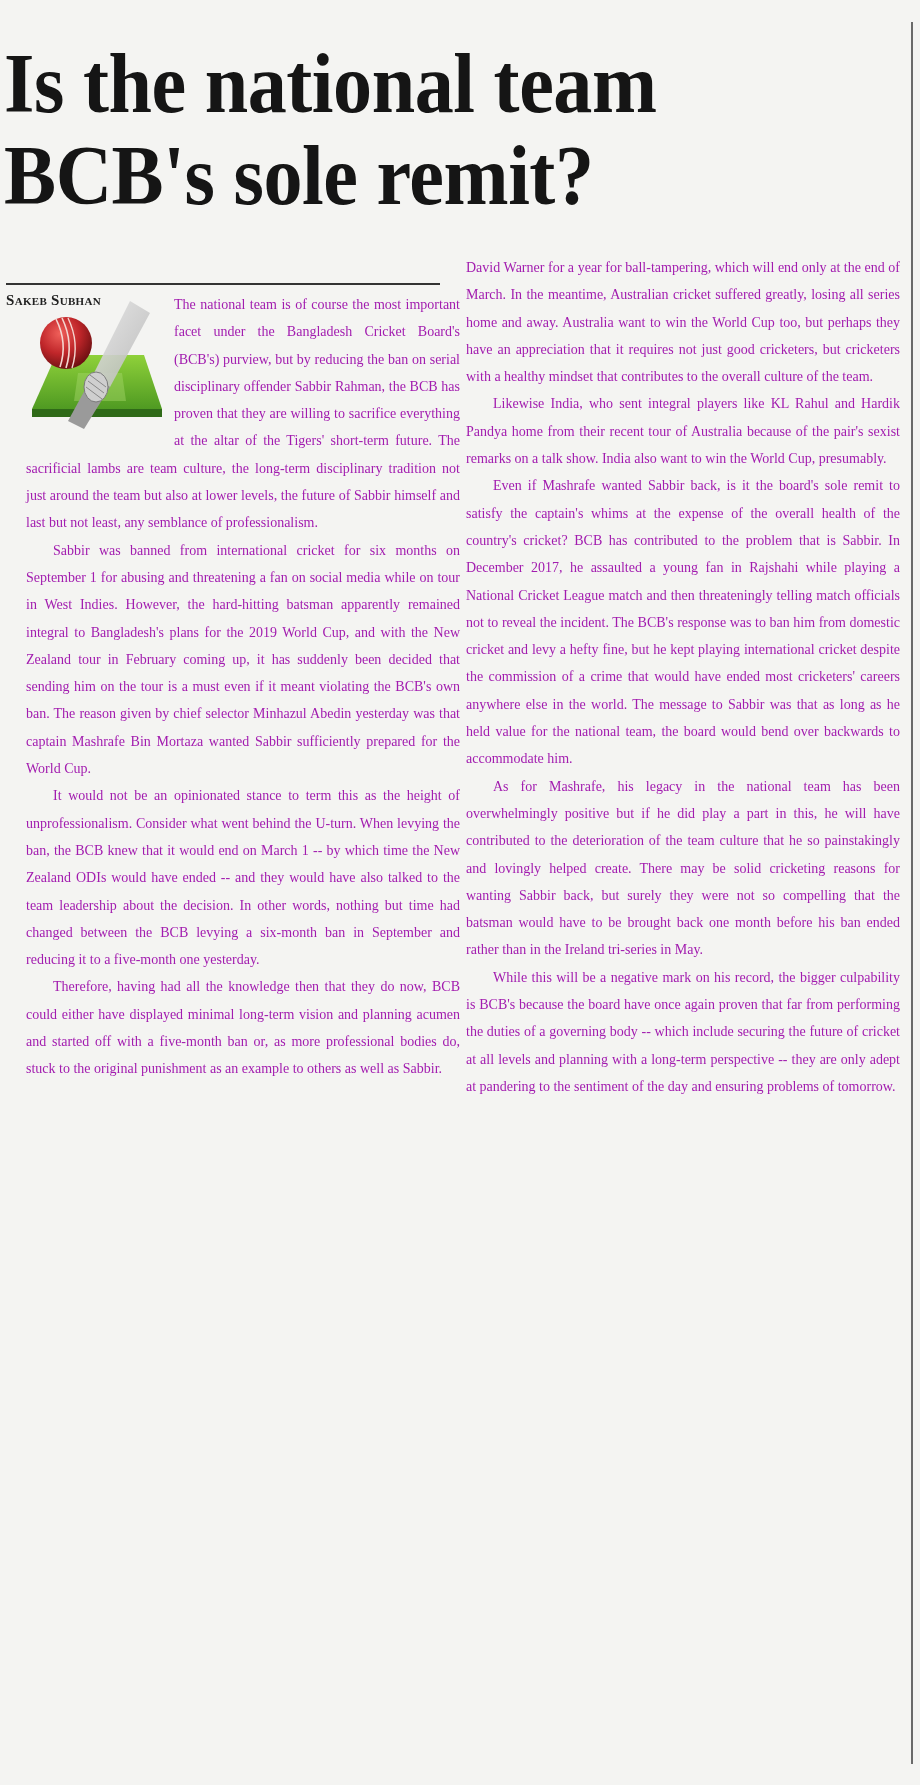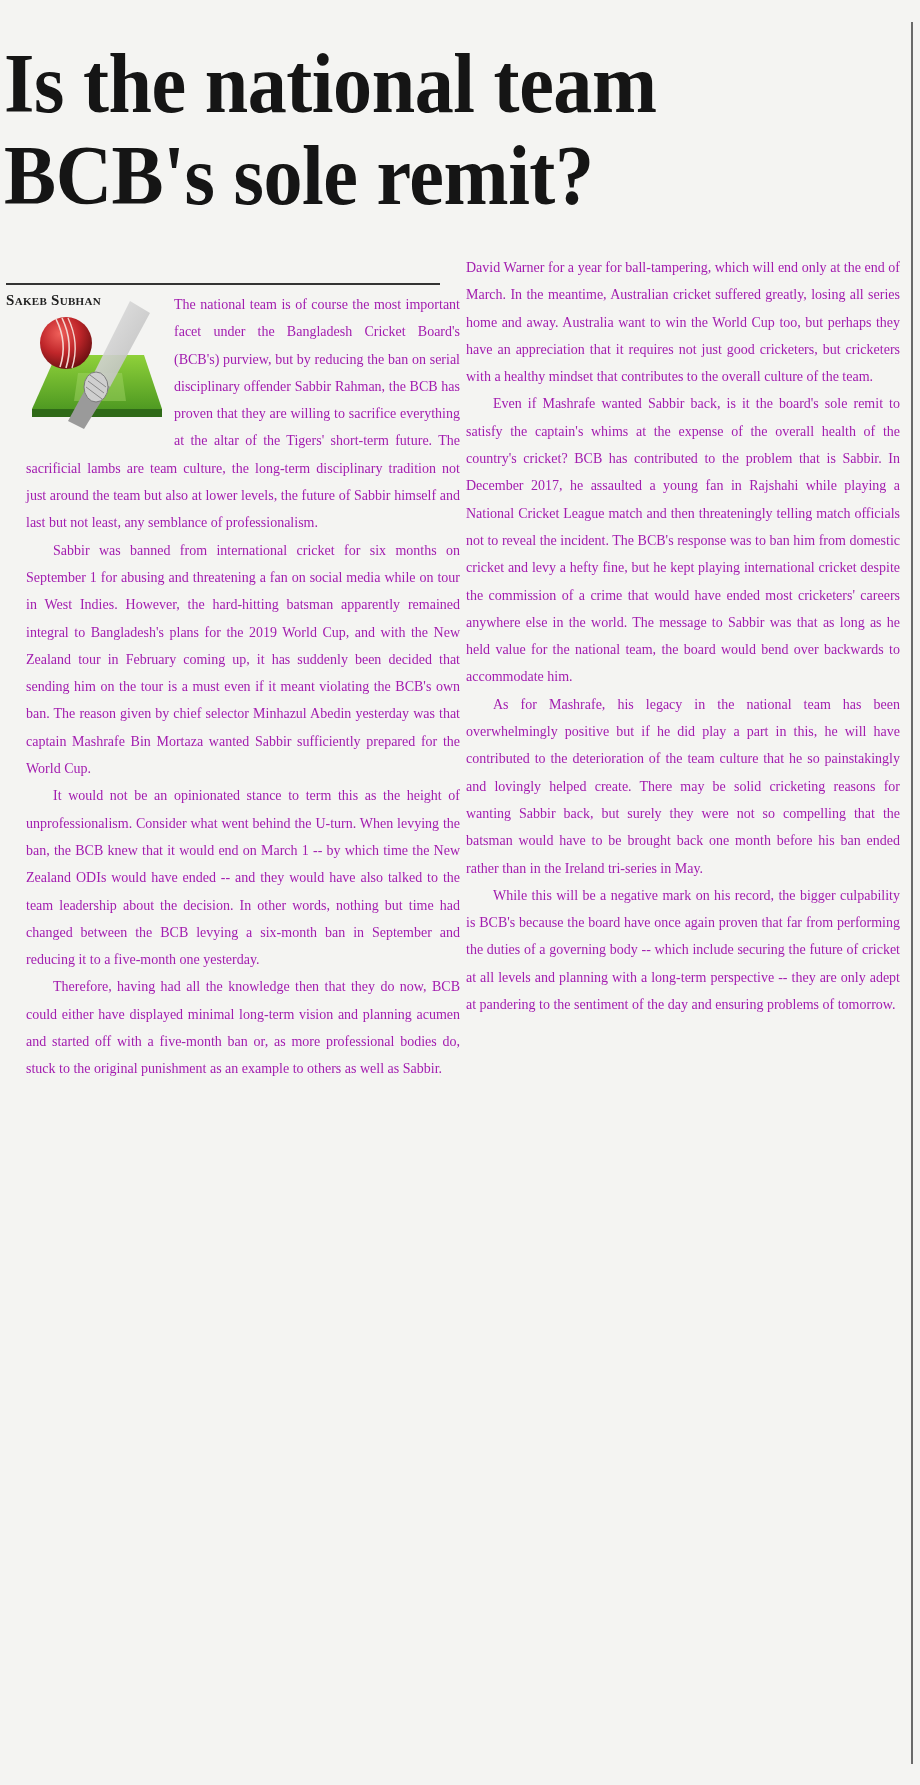--- a/index.html
+++ b/index.html
@@ -130,17 +130,18 @@
       </svg>
     </div>
     <p class="first">The national team is of course the most important facet under the Bangladesh Cricket Board's (BCB's) purview, but by reducing the ban on serial disciplinary offender Sabbir Rahman, the BCB has proven that they are willing to sacrifice everything at the altar of the Tigers' short-term future. The sacrificial lambs are team culture, the long-term disciplinary tradition not just around the team but also at lower levels, the future of Sabbir himself and last but not least, any semblance of professionalism.</p>
     <p>Sabbir was banned from international cricket for six months on September 1 for abusing and threatening a fan on social media while on tour in West Indies. However, the hard-hitting batsman apparently remained integral to Bangladesh's plans for the 2019 World Cup, and with the New Zealand tour in February coming up, it has suddenly been decided that sending him on the tour is a must even if it meant violating the BCB's own ban. The reason given by chief selector Minhazul Abedin yesterday was that captain Mashrafe Bin Mortaza wanted Sabbir sufficiently prepared for the World Cup.</p>
     <p>It would not be an opinionated stance to term this as the height of unprofessionalism. Consider what went behind the U-turn. When levying the ban, the BCB knew that it would end on March 1 -- by which time the New Zealand ODIs would have ended -- and they would have also talked to the team leadership about the decision. In other words, nothing but time had changed between the BCB levying a six-month ban in September and reducing it to a five-month one yesterday.</p>
     <p>Therefore, having had all the knowledge then that they do now, BCB could either have displayed minimal long-term vision and planning acumen and started off with a five-month ban or, as more professional bodies do, stuck to the original punishment as an example to others as well as Sabbir.</p>
   </div>
 
   <div class="col col-right">
     <p class="cont">David Warner for a year for ball-tampering, which will end only at the end of March. In the meantime, Australian cricket suffered greatly, losing all series home and away. Australia want to win the World Cup too, but perhaps they have an appreciation that it requires not just good cricketers, but cricketers with a healthy mindset that contributes to the overall culture of the team.</p>
+    <p>Likewise India, who sent integral players like KL Rahul and Hardik Pandya home from their recent tour of Australia because of the pair's sexist remarks on a talk show. India also want to win the World Cup, presumably.</p>
     <p>Even if Mashrafe wanted Sabbir back, is it the board's sole remit to satisfy the captain's whims at the expense of the overall health of the country's cricket? BCB has contributed to the problem that is Sabbir. In December 2017, he assaulted a young fan in Rajshahi while playing a National Cricket League match and then threateningly telling match officials not to reveal the incident. The BCB's response was to ban him from domestic cricket and levy a hefty fine, but he kept playing international cricket despite the commission of a crime that would have ended most cricketers' careers anywhere else in the world. The message to Sabbir was that as long as he held value for the national team, the board would bend over backwards to accommodate him.</p>
     <p>As for Mashrafe, his legacy in the national team has been overwhelmingly positive but if he did play a part in this, he will have contributed to the deterioration of the team culture that he so painstakingly and lovingly helped create. There may be solid cricketing reasons for wanting Sabbir back, but surely they were not so compelling that the batsman would have to be brought back one month before his ban ended rather than in the Ireland tri-series in May.</p>
     <p>While this will be a negative mark on his record, the bigger culpability is BCB's because the board have once again proven that far from performing the duties of a governing body -- which include securing the future of cricket at all levels and planning with a long-term perspective -- they are only adept at pandering to the sentiment of the day and ensuring problems of tomorrow.</p>
   </div>
 </div>
 
 </body></html>

